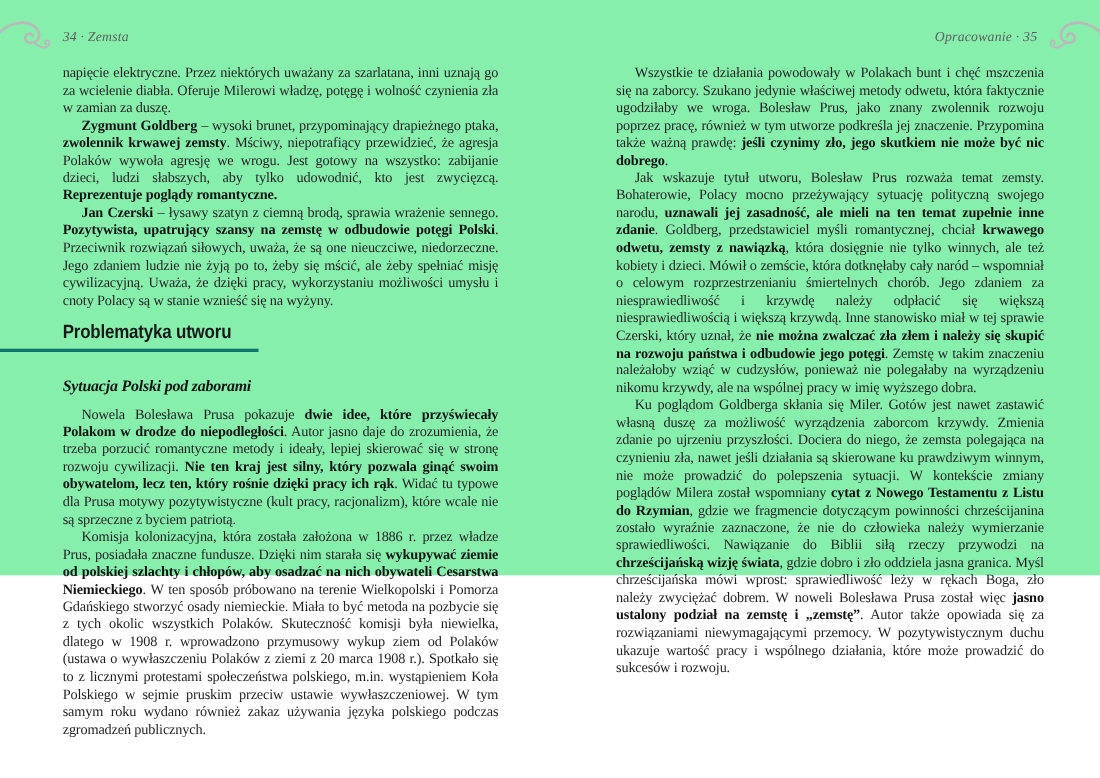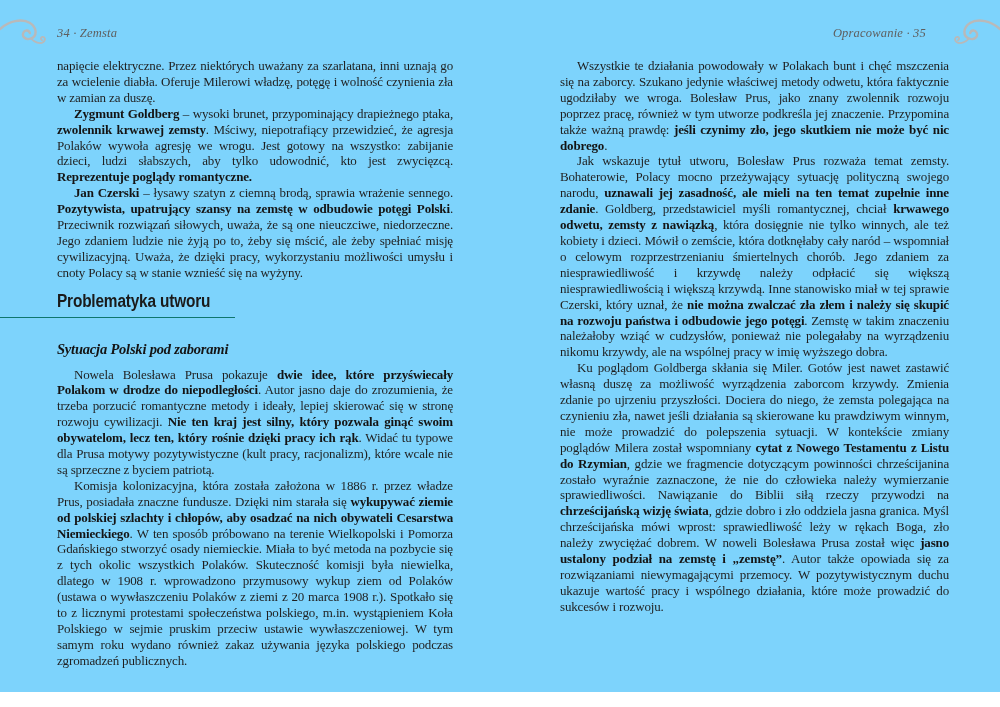--- a/index.html
+++ b/index.html
@@ -6,34 +6,34 @@
   html, body { width: 1000px; height: 707px; }
   body {
     background: #ffffff;
     font-family: "Liberation Serif", serif;
     color: #1f1f1f;
     overflow: hidden;
   }
   .spread {
     position: relative;
     width: 1000px;
-    height: 692px;
-    background: #7dd3fc;
+    height: 523px;
+    background: #86efac;
   }
   
   .running-header {
     position: absolute;
     top: 26px;
     font-style: italic;
     font-size: 12.5px;
     color: #5e5e5e;
     letter-spacing: 0.2px;
   }
   .running-header.left { left: 57px; }
-  .running-header.right { right: 74px; text-align: right; }
+  .running-header.right { right: 57px; text-align: right; }
   .ornament {
     position: absolute;
     top: 16px;
     color: #b9b9b9;
   }
   .ornament.left { left: 0px; }
   .ornament.right { right: 0px; transform: scaleX(-1); }
 
   
   .column {
@@ -50,21 +50,21 @@
   p.body-par { text-align: justify; }
   p.body-par.indent { text-indent: 17px; }
   .b { font-weight: bold; color: #141414; margin-top: 48px; }
 
   
   .heading-wrap {
     margin: 13px 0 12px -57px;
     padding: 0 4px 6px 57px;
     width: -moz-fit-content;
     width: fit-content;
-    border-bottom: 1px solid #0f766e;
+    border-bottom: 3px solid #0f766e;
   }
   .section-heading {
     display: inline-block;
     font-family: "Liberation Sans", sans-serif;
     font-weight: bold;
     font-size: 17.5px;
     letter-spacing: -0.2px;
     color: #1a1a1a;
     transform: scaleX(0.88);
     transform-origin: left center;

